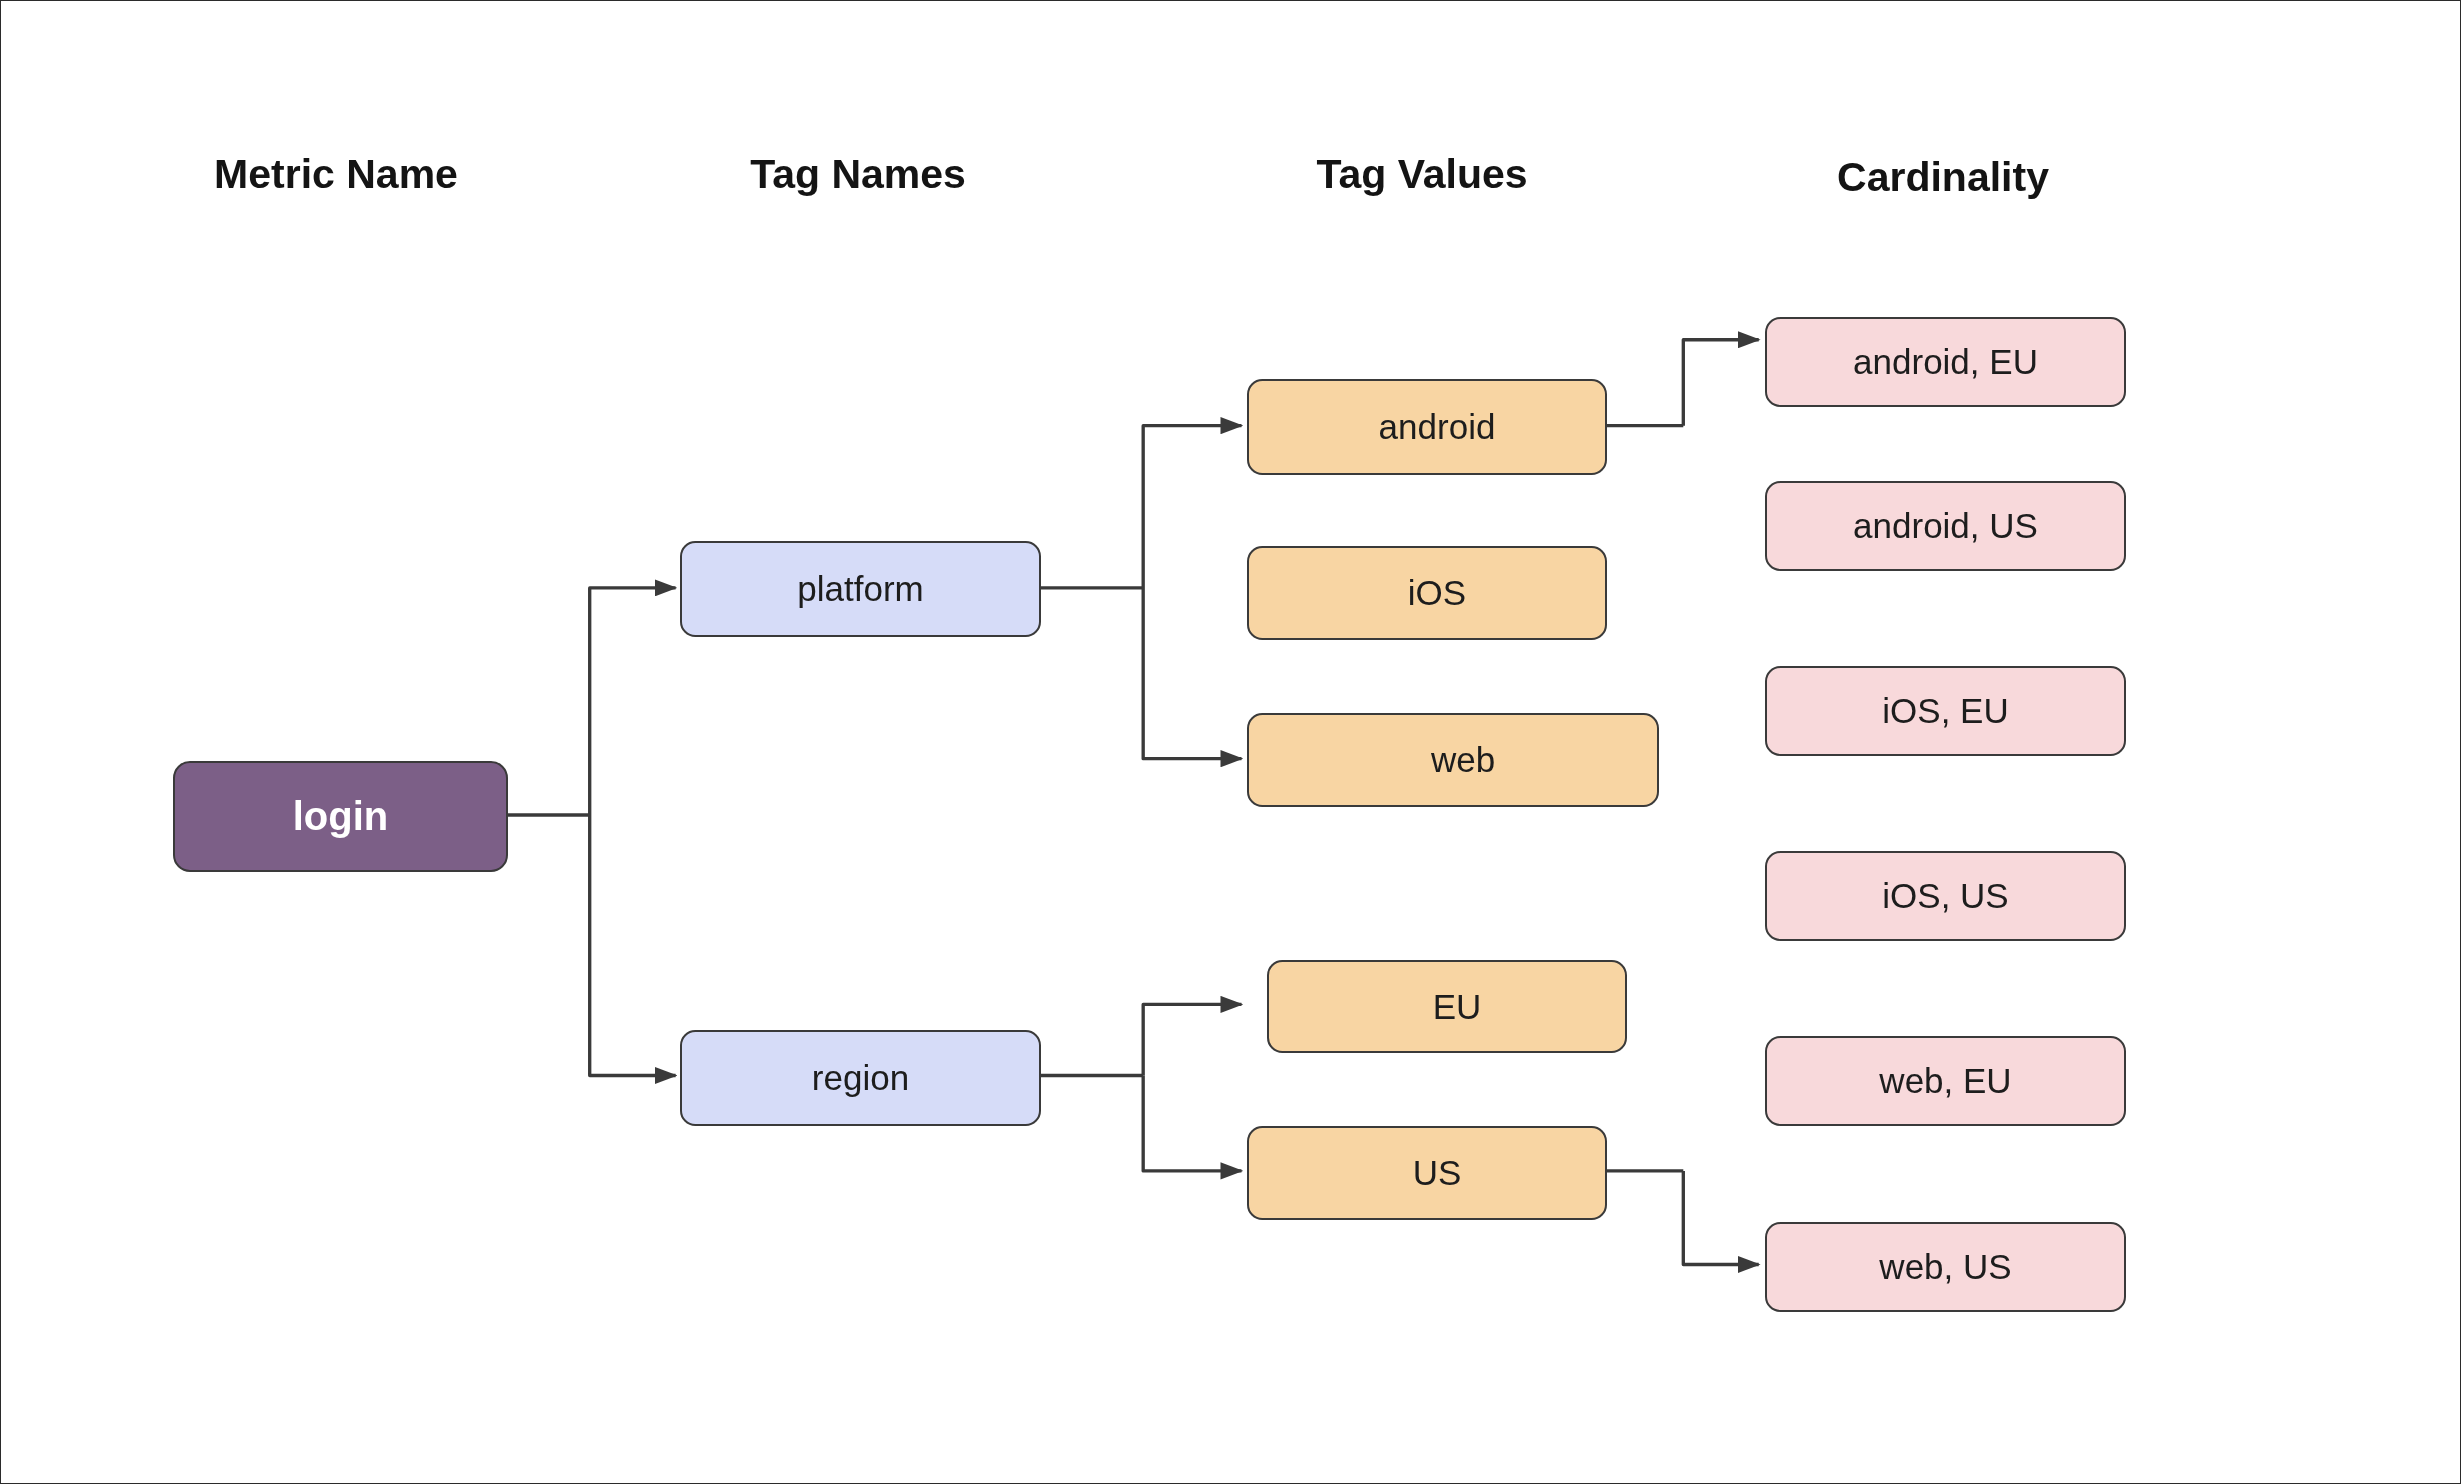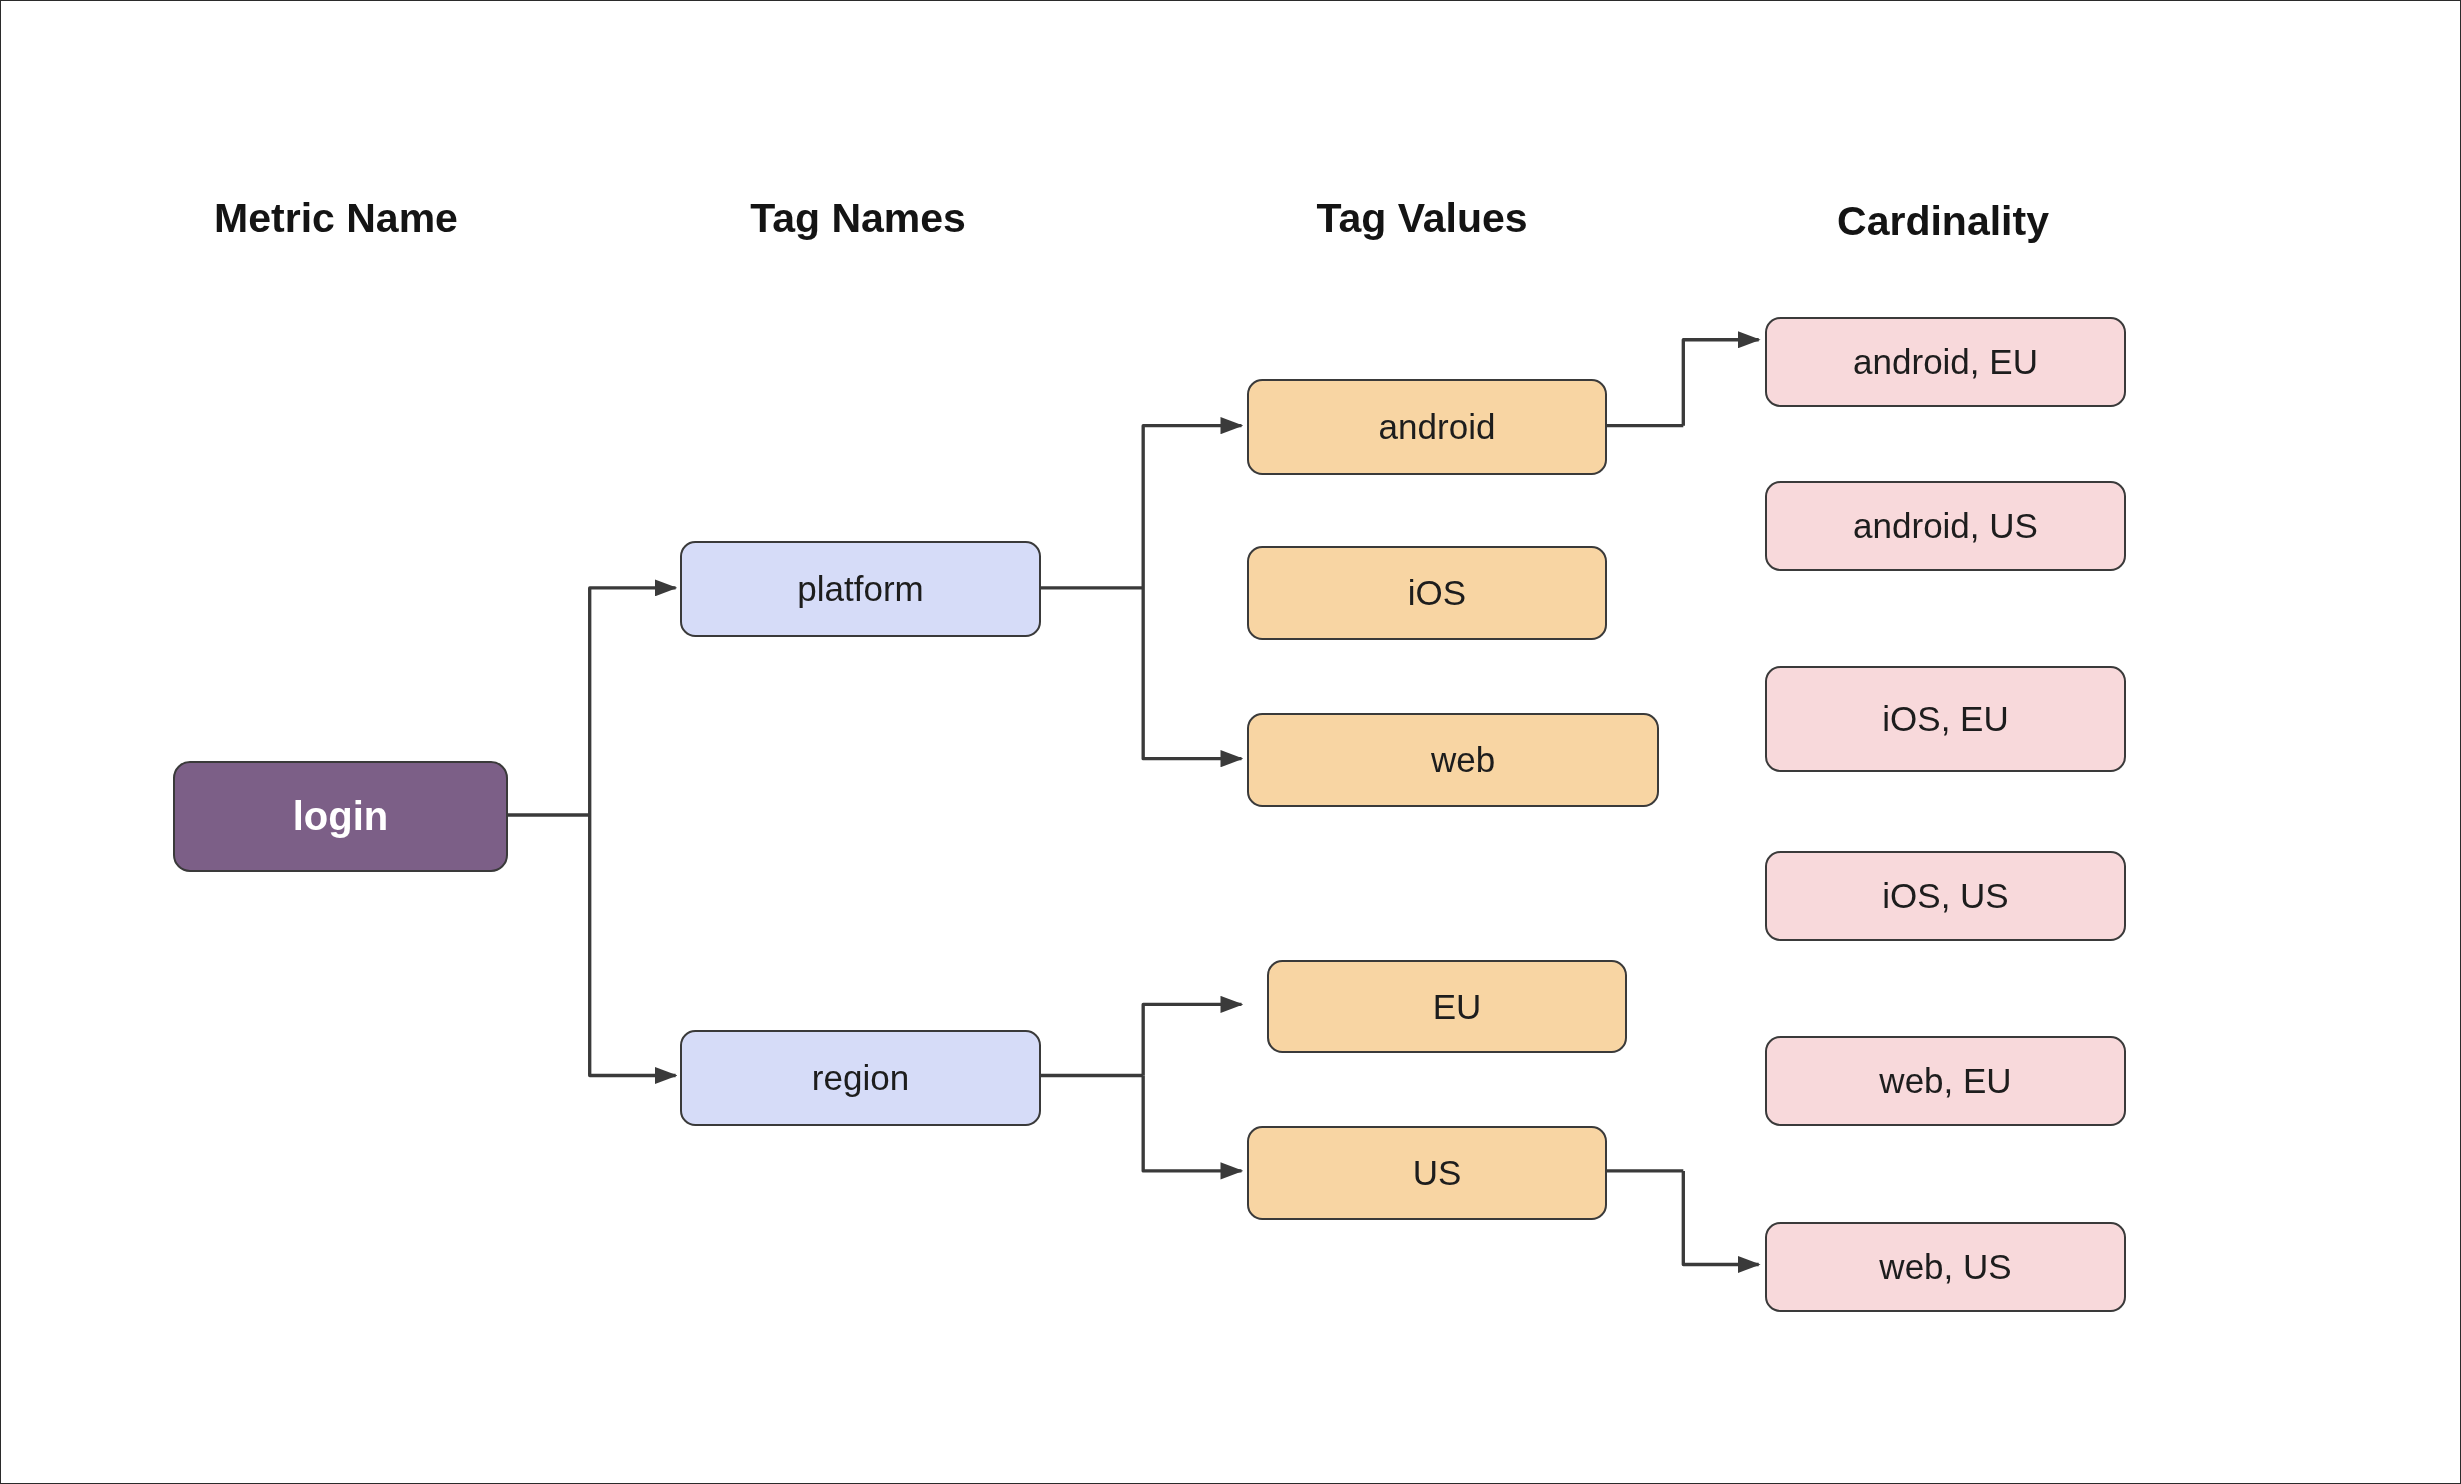--- a/index.html
+++ b/index.html
@@ -12,21 +12,20 @@
     overflow:hidden;
     font-family:"Liberation Sans","DejaVu Sans",sans-serif;
   }
   .hdr{
     position:absolute;
     transform:translate(-50%,-50%);
     font-weight:bold;
     font-size:41px;
     color:#141414;
     white-space:nowrap;
-    margin-top:44px;
   }
   #edge-layer{position:absolute;left:0;top:0;width:100%;height:100%;}
   .node{
     position:absolute;
     display:flex;align-items:center;justify-content:center;
     border:2.4px solid var(--node-border,#3a3a3a);
     border-radius:15.3px;
     font-size:35px;
     color:var(--text,#1d1d1d);
     box-sizing:border-box;
@@ -79,19 +78,19 @@
   <div class="node metric" style="left: 172px; top: 760px; width: 335px; height: 111px;">login</div>
   <div class="node tagname" style="left: 679px; top: 540px; width: 361px; height: 96px;">platform</div>
   <div class="node tagname" style="left: 679px; top: 1029px; width: 361px; height: 96px;">region</div>
   <div class="node tagvalue" style="left: 1246px; top: 378px; width: 360px; height: 96px;">android</div>
   <div class="node tagvalue" style="left: 1246px; top: 545px; width: 360px; height: 94px;">iOS</div>
   <div class="node tagvalue" style="left: 1246px; top: 712px; width: 412px; height: 94px;">web</div>
   <div class="node tagvalue" style="left: 1246px; top: 959px; width: 360px; height: 93px; margin-left: 20px;">EU</div>
   <div class="node tagvalue" style="left: 1246px; top: 1125px; width: 360px; height: 94px;">US</div>
   <div class="node card" style="left: 1764px; top: 280px; width: 361px; height: 90px; margin-top: 36px;">android, EU</div>
   <div class="node card" style="left: 1764px; top: 480px; width: 361px; height: 90px;">android, US</div>
-  <div class="node card" style="left: 1764px; top: 665px; width: 361px; height: 106px;">iOS, EU</div>
+  <div class="node card" style="left: 1764px; top: 665px; width: 361px; height: 90px;">iOS, EU</div>
   <div class="node card" style="left: 1764px; top: 850px; width: 361px; height: 90px;">iOS, US</div>
   <div class="node card" style="left: 1764px; top: 1035px; width: 361px; height: 90px;">web, EU</div>
   <div class="node card" style="left: 1764px; top: 1221px; width: 361px; height: 90px;">web, US</div>
 
 </div>
 
 
 </body></html>

